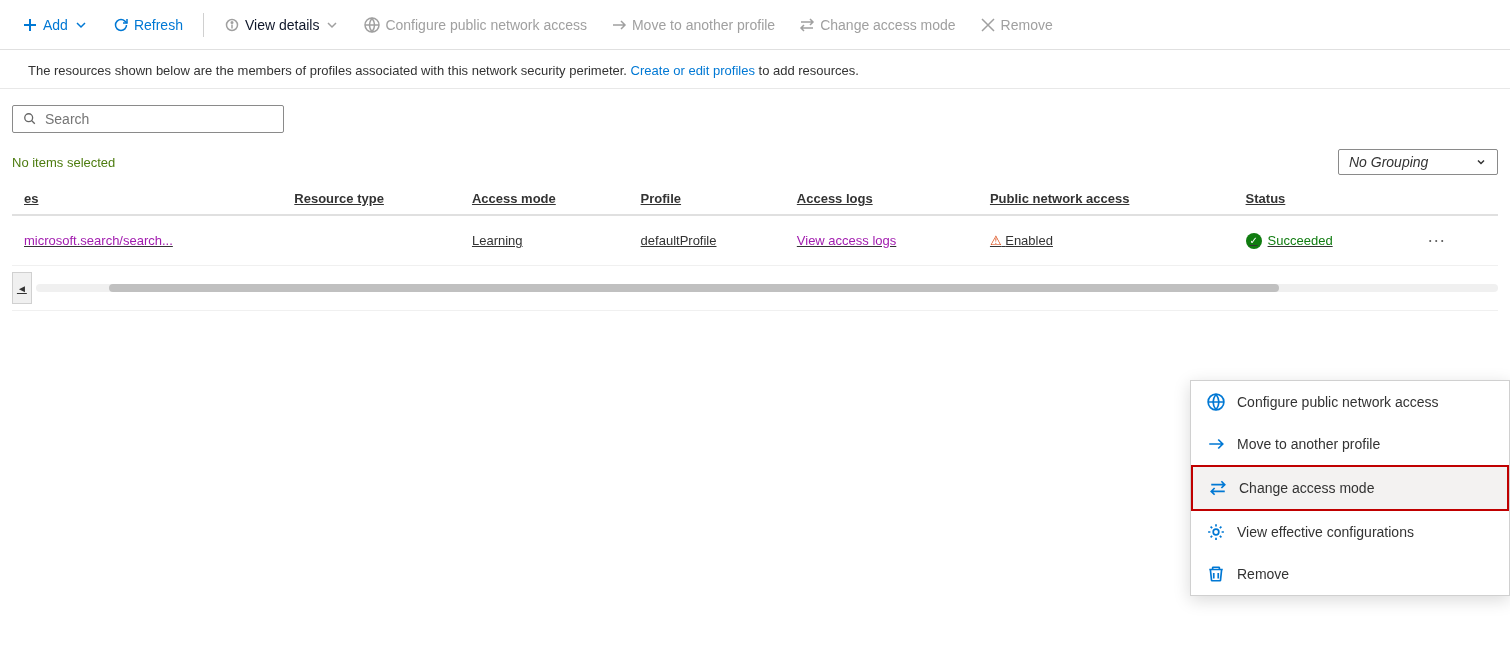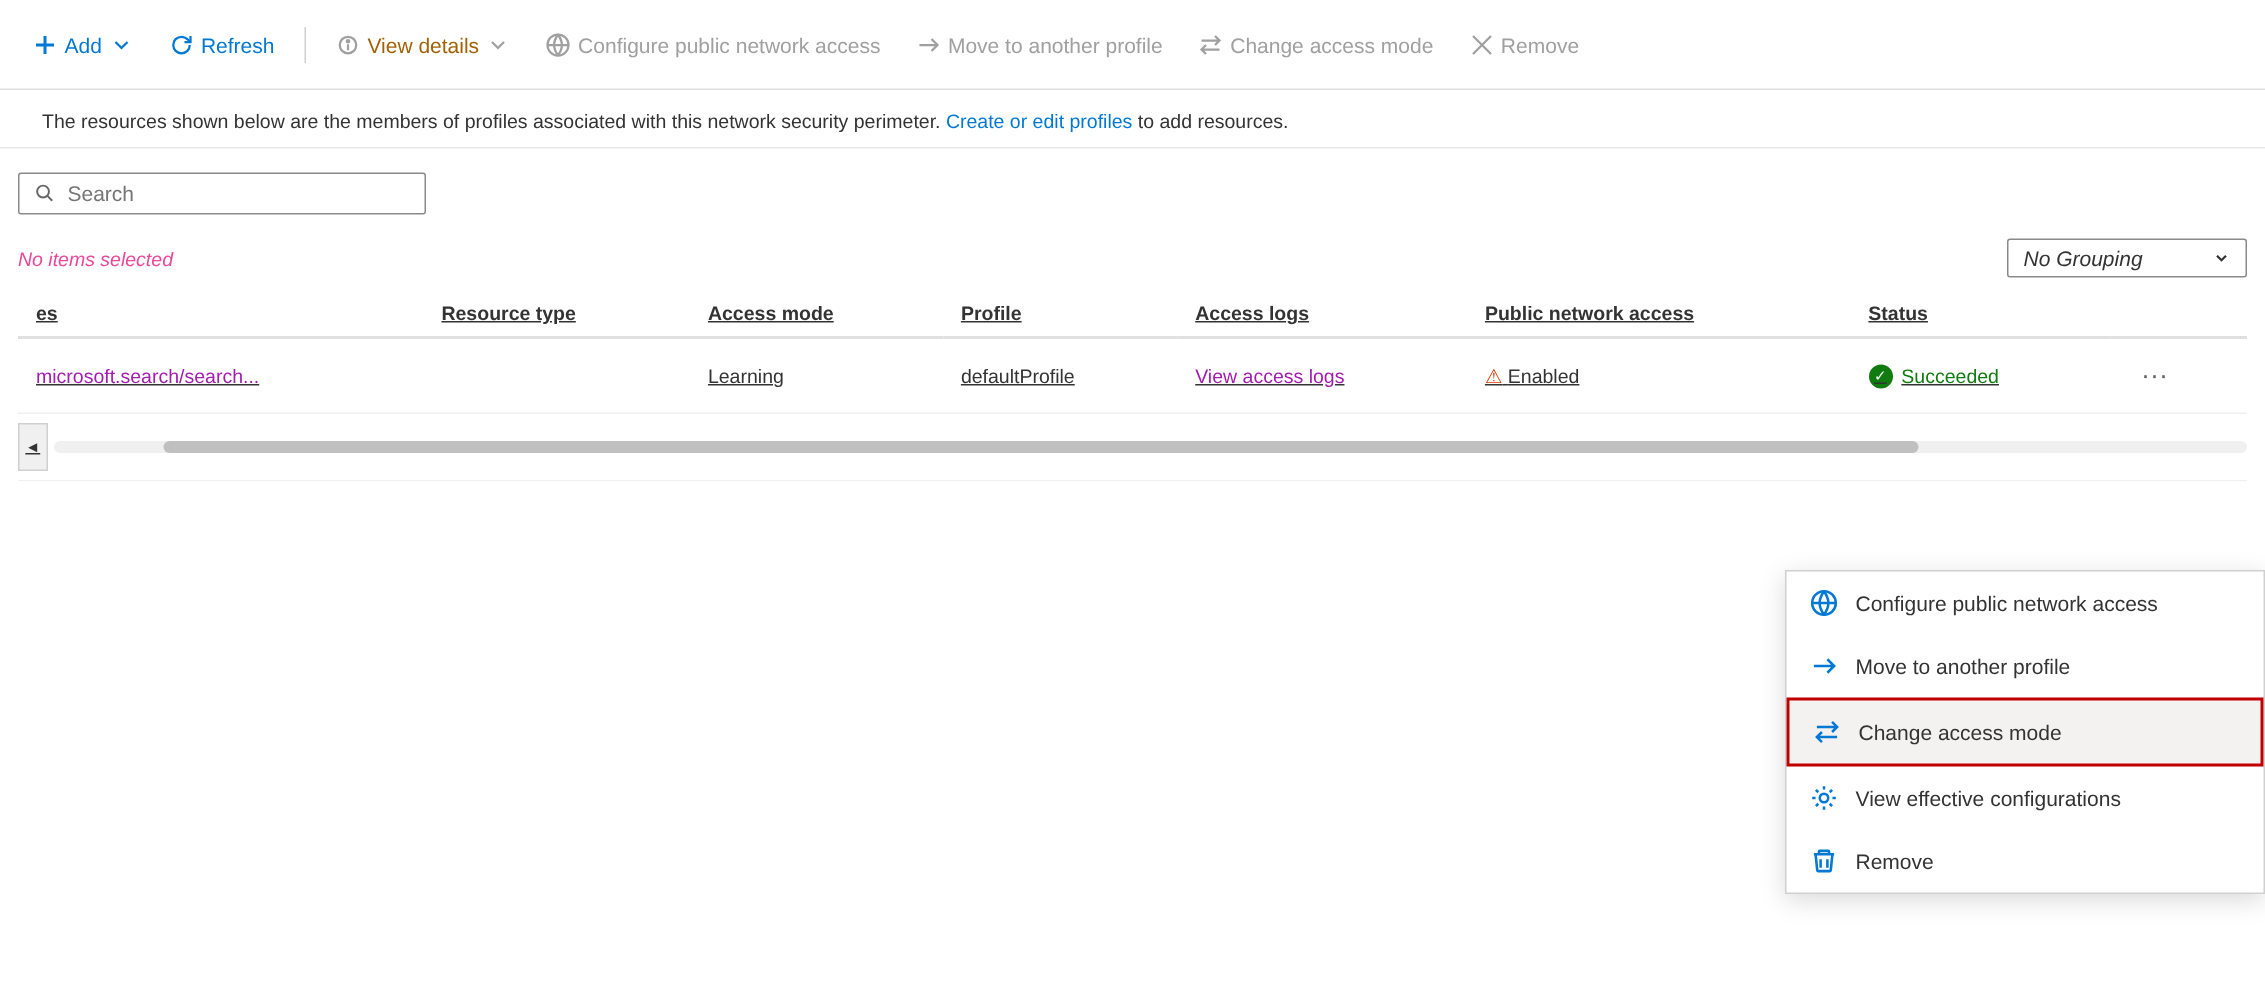--- a/index.html
+++ b/index.html
@@ -11,21 +11,21 @@
       overflow: hidden;
     }
 
     
     .toolbar {
       display: flex;
       align-items: center;
       padding: 8px 12px;
       border-bottom: 1px solid #e0e0e0;
       gap: 4px;
-      height: 60px;
+      height: 50px;
     }
     .toolbar-btn {
       display: flex;
       align-items: center;
       gap: 5px;
       padding: 5px 10px;
       background: none;
       border: none;
       cursor: pointer;
       color: #0078d4;
@@ -89,21 +89,21 @@
       text-decoration: underline;
     }
 
     
     .status-bar {
       display: flex;
       align-items: center;
       justify-content: space-between;
       padding: 8px 12px;
     }
-    .no-items-text { font-size: 13px; color: #ec4899; font-style: italic; }
+    .no-items-text { font-size: 13px; color: #4d7c0f; }
     .grouping-select {
       display: flex;
       align-items: center;
       border: 1px solid #8a8a8a;
       border-radius: 2px;
       padding: 4px 10px;
       gap: 8px;
       font-size: 14px;
       cursor: pointer;
       min-width: 160px;
@@ -248,21 +248,21 @@
   </button>
 
   <div class="toolbar-divider"></div>
 
   <button class="toolbar-btn disabled">
     <svg class="icon-svg" viewBox="0 0 16 16" fill="none" stroke="#a0a0a0" stroke-width="1.5">
       <circle cx="8" cy="8" r="5.5"></circle>
       <circle cx="8" cy="5.5" r="0.8" fill="#a0a0a0"></circle>
       <path d="M8 7.5v4"></path>
     </svg>
-    <span style="color:#a16207">View details</span>
+    <span style="color:#0f172a">View details</span>
     <svg class="icon-svg" viewBox="0 0 16 16" width="10" height="10">
       <path d="M4 6l4 4 4-4" stroke="#a0a0a0" stroke-width="1.5" fill="none"></path>
     </svg>
   </button>
 
   <button class="toolbar-btn disabled">
     <svg class="icon-svg" viewBox="0 0 16 16" fill="none" stroke="#a0a0a0" stroke-width="1.5">
       <path d="M8 1C4.1 1 1 4.1 1 8s3.1 7 7 7 7-3.1 7-7-3.1-7-7-7z"></path>
       <path d="M1 8h14M8 1C6.3 3.5 5.4 5.7 5.4 8S6.3 12.5 8 15M8 1c1.7 2.5 2.6 4.7 2.6 7S9.7 12.5 8 15"></path>
     </svg>

